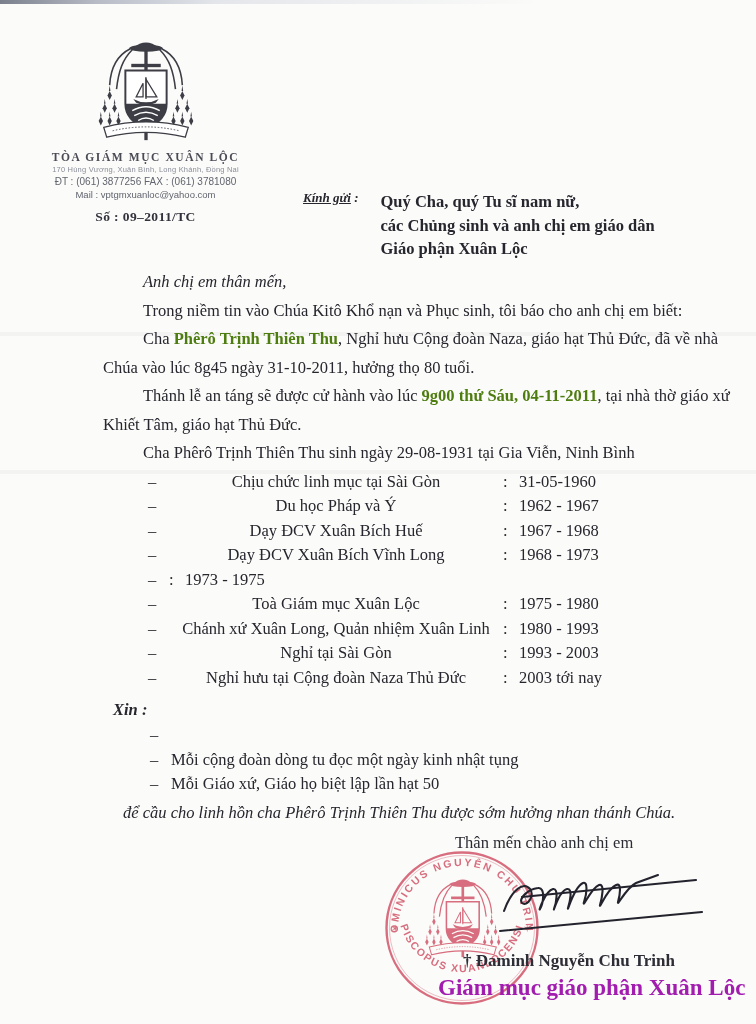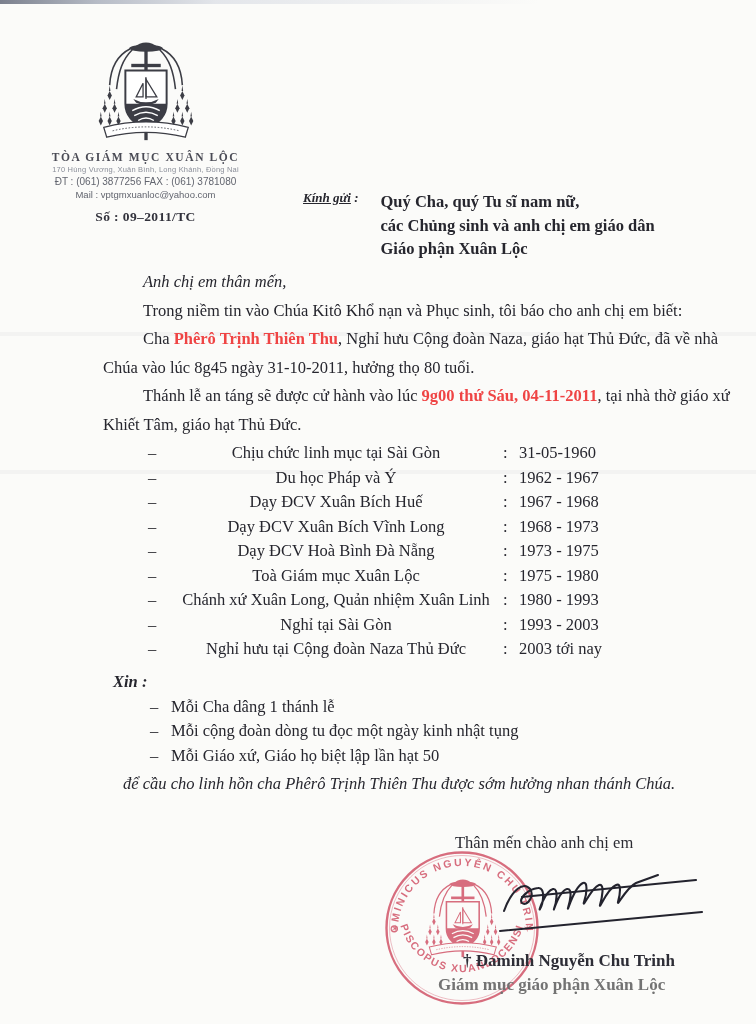--- a/index.html
+++ b/index.html
@@ -32,41 +32,41 @@
   .recipient { position:absolute; left:303px; top:190px; display:flex; }
   .recip-label-wrap { font-size:13px; font-weight:bold; font-style:italic; white-space:nowrap; }
   .recip-label { text-decoration:underline; }
   .recip-lines { margin-left:22px; font-weight:bold; font-size:16.5px; line-height:23.5px; width:340px; }
 
   
   .body-flow { position:absolute; left:103px; top:268px; width:627px; font-size:16.5px; line-height:28.5px; }
   .body-flow p { margin:0; }
   .salutation { font-style:italic; margin-left:40px !important; }
   .indent { text-indent:40px; }
-  b { color:#ef4444; }
+  b { color:#4d7c0f; }
 
   .timeline { margin-top:2px; }
   .t-row { display:flex; line-height:24.5px; font-size:16.5px; }
   .t-dash { margin-left:45px; width:21px; }
   .t-event { width:334px;text-align:center; }
   .t-colon { width:16px; }
 
   .xin-label { font-style:italic; font-weight:bold; margin:6px 0 0 10px !important; line-height:27px; }
   .x-row { display:flex; line-height:24.5px; }
   .x-dash { margin-left:47px; width:21px; }
   .purpose { font-style:italic; margin:2px 0 0 20px !important; line-height:28px; }
 
   
   .closing-line { position:absolute; left:455px; top:833px; font-size:16.5px; color:#2b2b33; }
   .seal { position:absolute; left:382px; top:848px; mix-blend-mode:multiply; opacity:.85; color:#d5566b; }
   .seal-arc { font-family:"Liberation Sans", sans-serif; font-size:10.5px; font-weight:bold; letter-spacing:2.2px; fill:#d5566b; }
   .seal-star { font-size:10px; fill:#d5566b; }
   .handwriting { position:absolute; left:498px; top:855px; color:#23232e; }
   .signer-name  { position:absolute; left:463px; top:951px; font-size:17px; font-weight:bold; color:#2d2d36; }
-  .signer-title { position:absolute; left:438px; top:975px; font-size:17px; font-weight:bold; color:#737373; }
+  .signer-title { position:absolute; left:438px; top:975px; font-size:23px; font-weight:bold; color:#a21caf; }
 </style>
 </head>
 <body>
 
 <div class="page">
 
   <div class="artifact-top"></div>
   <div class="streak" style="top:332px"></div>
   <div class="streak" style="top:470px"></div>
 
@@ -150,20 +150,21 @@
       <div>các Chủng sinh và anh chị em giáo dân</div>
       <div>Giáo phận Xuân Lộc</div>
     </div>
   </div>
 
   <div class="body-flow">
     <p class="salutation">Anh chị em thân mến,</p>
     <p class="indent">Trong niềm tin vào Chúa Kitô Khổ nạn và Phục sinh, tôi báo cho anh chị em biết:</p>
     <p class="indent"><span>Cha </span><b>Phêrô Trịnh Thiên Thu</b><span>, Nghỉ hưu Cộng đoàn Naza, giáo hạt Thủ Đức, đã về nhà Chúa vào lúc 8g45 ngày 31-10-2011, hưởng thọ 80 tuổi.</span></p>
     <p class="indent"><span>Thánh lễ an táng sẽ được cử hành vào lúc </span><b>9g00 thứ Sáu, 04-11-2011</b><span>, tại nhà thờ giáo xứ Khiết Tâm, giáo hạt Thủ Đức.</span></p>
+    <p class="indent">Cha Phêrô Trịnh Thiên Thu sinh ngày 29-08-1931 tại Gia Viễn, Ninh Bình</p>
 
     <div class="timeline">
       <div class="t-row">
           <span class="t-dash">–</span>
           <span class="t-event">Chịu chức linh mục tại Sài Gòn</span>
           <span class="t-colon">:</span>
           <span class="t-value">31-05-1960</span>
         </div>
       <div class="t-row">
           <span class="t-dash">–</span>
@@ -178,21 +179,20 @@
           <span class="t-value">1967 - 1968</span>
         </div>
       <div class="t-row">
           <span class="t-dash">–</span>
           <span class="t-event">Dạy ĐCV Xuân Bích Vĩnh Long</span>
           <span class="t-colon">:</span>
           <span class="t-value">1968 - 1973</span>
         </div>
       <div class="t-row">
           <span class="t-dash">–</span>
-          <span class="t-event">Dạy ĐCV Hoà Bình Đà Nẵng</span>
           <span class="t-colon">:</span>
           <span class="t-value">1973 - 1975</span>
         </div>
       <div class="t-row">
           <span class="t-dash">–</span>
           <span class="t-event">Toà Giám mục Xuân Lộc</span>
           <span class="t-colon">:</span>
           <span class="t-value">1975 - 1980</span>
         </div>
       <div class="t-row">
@@ -211,21 +211,20 @@
           <span class="t-dash">–</span>
           <span class="t-event">Nghỉ hưu tại Cộng đoàn Naza Thủ Đức</span>
           <span class="t-colon">:</span>
           <span class="t-value">2003 tới nay</span>
         </div>
     </div>
 
     <p class="xin-label">Xin :</p>
     <div class="x-row">
         <span class="x-dash">–</span>
-        <span>Mỗi Cha dâng 1 thánh lễ</span>
       </div>
     <div class="x-row">
         <span class="x-dash">–</span>
         <span>Mỗi cộng đoàn dòng tu đọc một ngày kinh nhật tụng</span>
       </div>
     <div class="x-row">
         <span class="x-dash">–</span>
         <span>Mỗi Giáo xứ, Giáo họ biệt lập lần hạt 50</span>
       </div>
     <p class="purpose">để cầu cho linh hồn cha Phêrô Trịnh Thiên Thu được sớm hưởng nhan thánh Chúa.</p>

